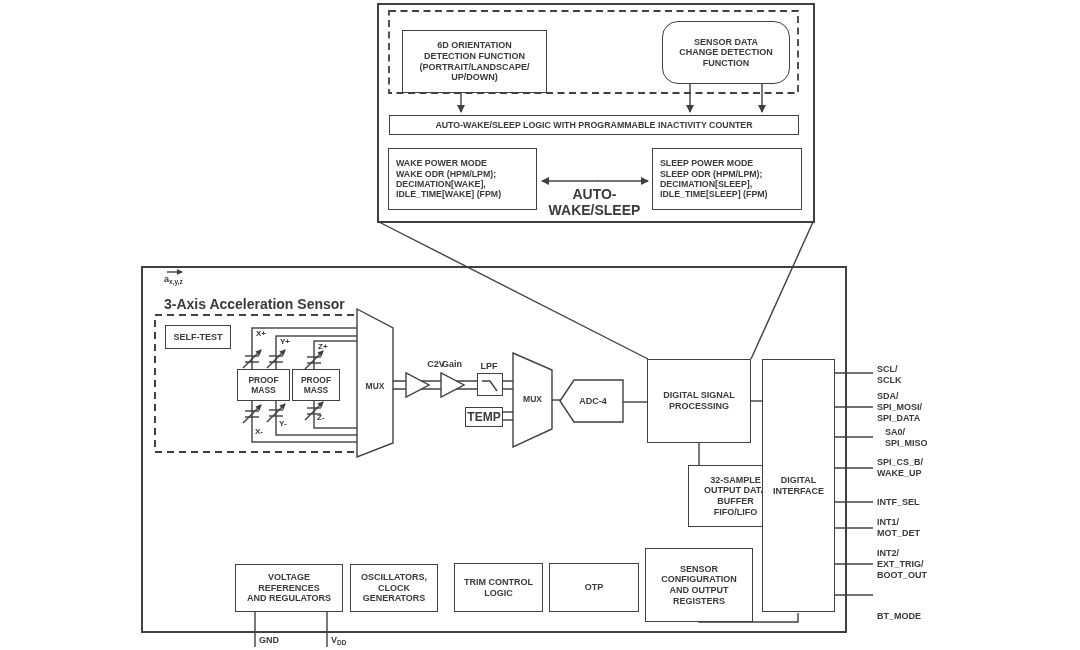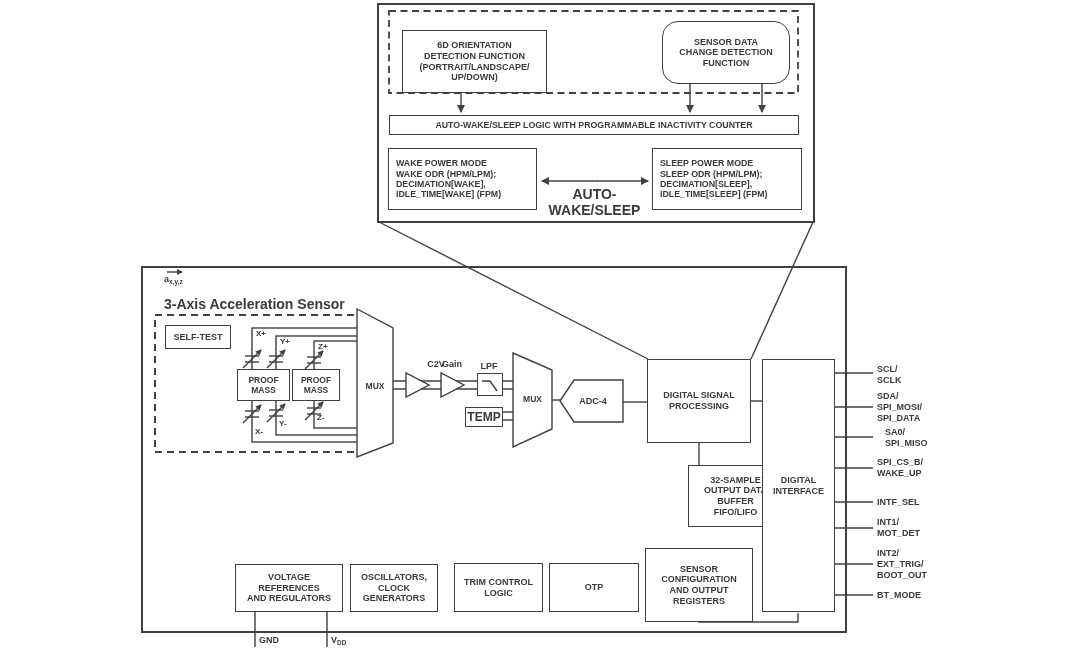--- a/index.html
+++ b/index.html
@@ -202,15 +202,15 @@
   <div class="pin" style="top:438px;margin-left:8px;">SA0/
 SPI_MISO</div>
   <div class="pin" style="top:468px;">SPI_CS_B/
 WAKE_UP</div>
   <div class="pin" style="top:502px;">INTF_SEL</div>
   <div class="pin" style="top:528px;">INT1/
 MOT_DET</div>
   <div class="pin" style="top:564px;">INT2/
 EXT_TRIG/
 BOOT_OUT</div>
-  <div class="pin" style="top:595px;text-align:center;">BT_MODE</div>
+  <div class="pin" style="top:616px;text-align:center;">BT_MODE</div>
 
 </div>
 
 </body></html>

